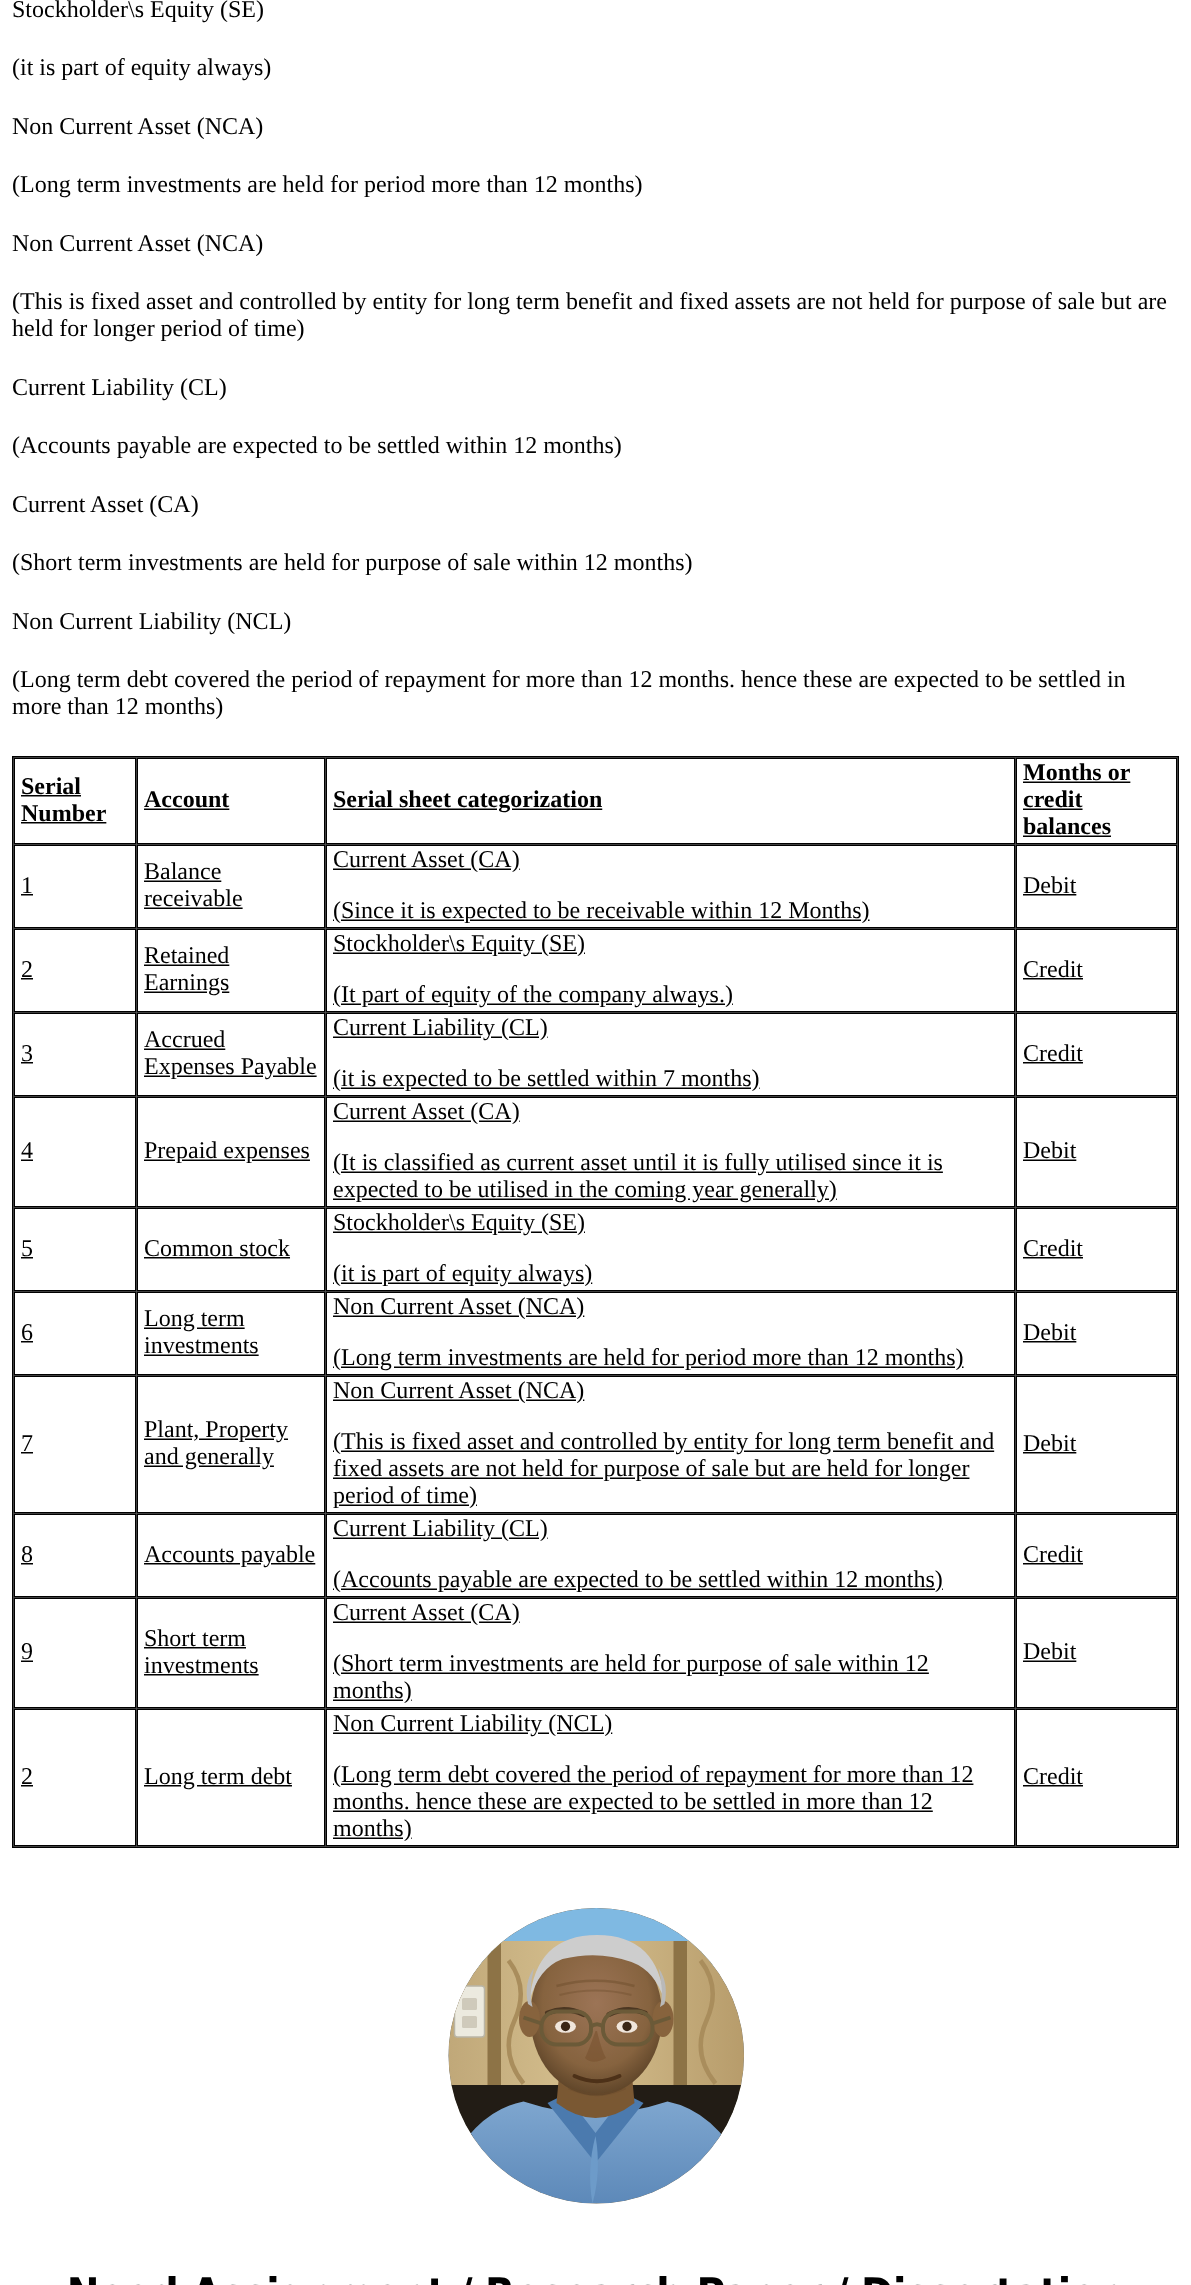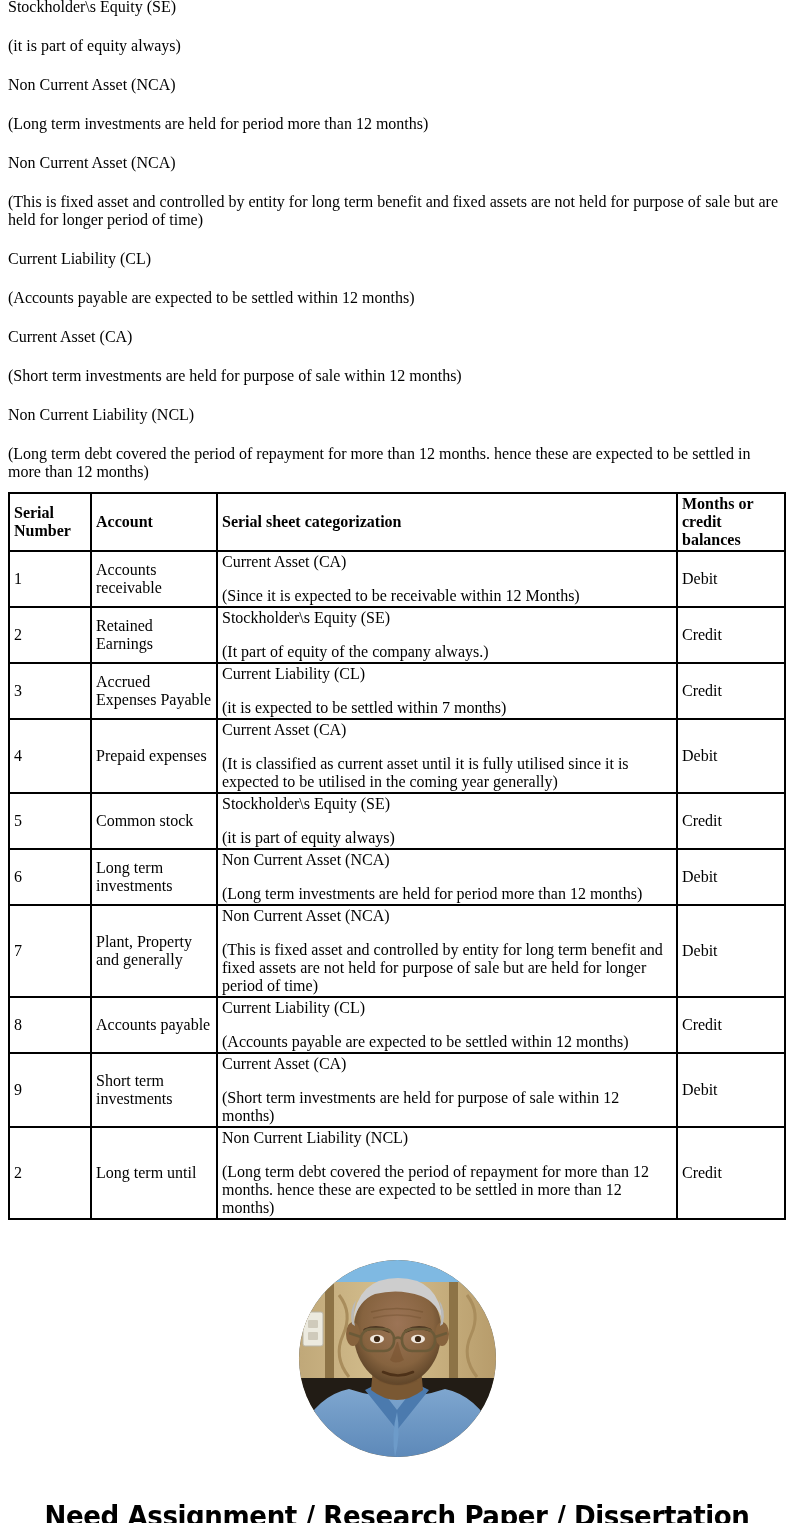--- a/index.html
+++ b/index.html
@@ -26,21 +26,22 @@
     margin: 0 0 0 0;
     padding: 10px 0 11px 0;
     font-size: 16px;
     line-height: 18px;
     color: #000;
   }
 
   
   .table-wrap {
     padding: 0 8px;
-    margin-top: 0;
+    margin-top: 12px;
+    text-decoration: underline;
   }
   table.bs-table {
     border-collapse: separate;
     border-spacing: 0;
     width: 778px;
     border: 1px solid #000;
     background: #fff;
     table-layout: fixed;
   }
   table.bs-table td,
@@ -126,21 +127,21 @@
       <tr>
         <th>Serial Number</th>
         <th>Account</th>
         <th>Serial sheet categorization</th>
         <th>Months or credit balances</th>
       </tr>
     </thead>
     <tbody>
       <tr>
         <td>1</td>
-        <td>Accounts receivable</td>
+        <td>Balance receivable</td>
         <td>
           <span class="cat-main">Current Asset (CA)</span>
           <span class="cat-note">(Since it is expected to be receivable within 12 Months)</span>
         </td>
         <td>Debit</td>
       </tr>
       <tr>
         <td>2</td>
         <td>Retained Earnings</td>
         <td>
@@ -207,21 +208,21 @@
         <td>9</td>
         <td>Short term investments</td>
         <td>
           <span class="cat-main">Current Asset (CA)</span>
           <span class="cat-note">(Short term investments are held for purpose of sale within 12 months)</span>
         </td>
         <td>Debit</td>
       </tr>
       <tr>
         <td>2</td>
-        <td>Long term until</td>
+        <td>Long term debt</td>
         <td>
           <span class="cat-main">Non Current Liability (NCL)</span>
           <span class="cat-note">(Long term debt covered the period of repayment for more than 12 months. hence these are expected to be settled in more than 12 months)</span>
         </td>
         <td>Credit</td>
       </tr>
     </tbody>
   </table>
 </div>
 

